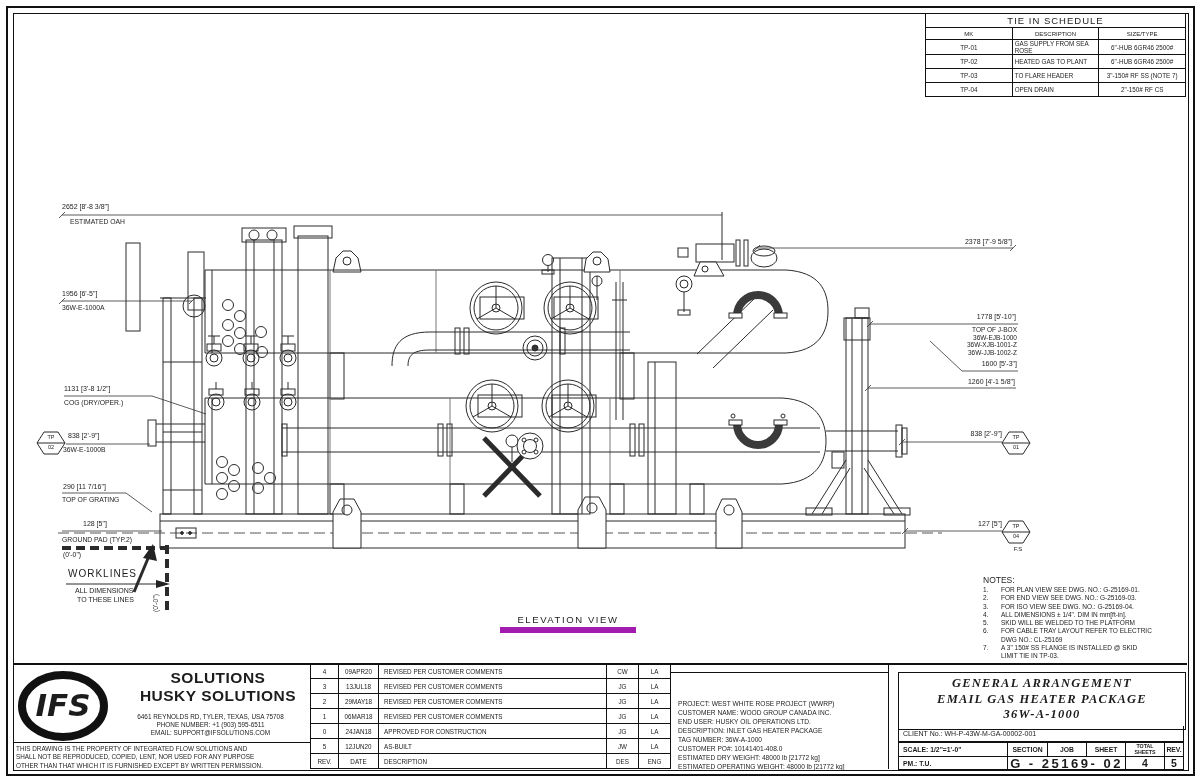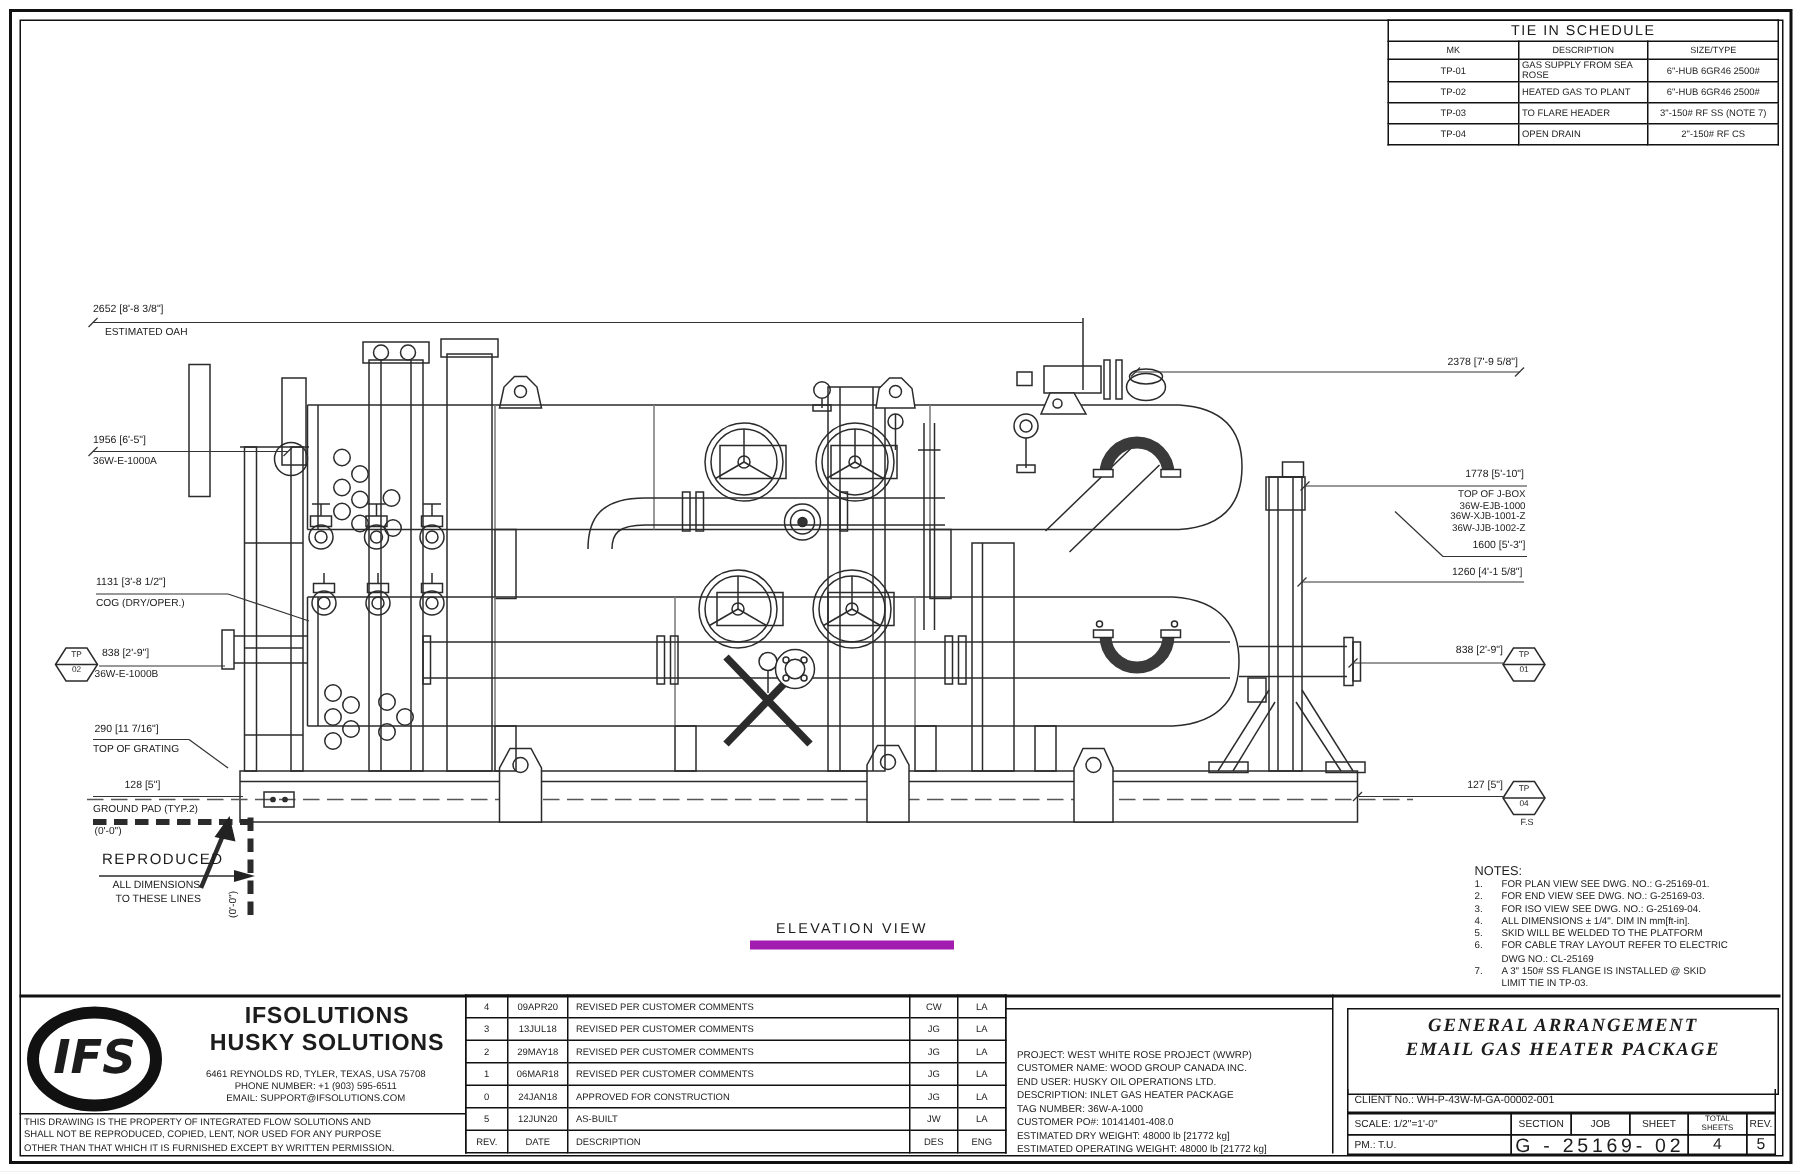--- a/index.html
+++ b/index.html
@@ -52,21 +52,21 @@
   .pr-top{position:absolute;left:0;top:9px;width:218px;border-top:1px solid #111;}
   .pr-lines{position:absolute;left:8px;top:36px;font-size:6.6px;line-height:9px;white-space:nowrap;}
   
   .titleblock{position:absolute;left:888px;top:663px;width:299px;height:106px;}
   .tb-box{position:absolute;left:10px;top:9px;width:286px;height:53px;border:1.2px solid #111;
           text-align:center;font-family:"Liberation Serif","DejaVu Serif",serif;
           font-style:italic;font-weight:bold;font-size:12.5px;line-height:15.5px;letter-spacing:1.2px;padding-top:3px;}
   .tb-client{position:absolute;left:10px;top:63px;width:286px;height:16px;border:1.2px solid #111;border-top:none;
              font-size:7px;line-height:16px;padding-left:4px;box-sizing:border-box;}
   .tb-cell{position:absolute;border:1px solid #111;box-sizing:border-box;font-size:6.8px;
-           display:flex;align-items:center;justify-content:center;text-align:center;overflow:hidden;}
+           display:flex;align-items:center;justify-content:center;text-align:center;overflow:hidden;font-weight:bold;}
   .tb-left{justify-content:flex-start;padding-left:4px;}
   .tb-num{font-size:13px;letter-spacing:2.5px;}
   .tb-mid{font-size:10.5px;}
   .tb-2l{font-size:5.3px;line-height:5.6px;}
 </style>
 </head>
 <body>
 
 <div class="sheet">
 
@@ -430,21 +430,21 @@
   <div class="tag-txt" style="left:37px;top:433px">
     <div style="line-height:9px">TP</div>
     <div style="line-height:10px">02</div>
   </div>
   <div class="txt" style="left:63px;top:483px">290 [11 7/16"]</div>
   <div class="txt dim-label" style="left:62px;top:496px">TOP OF GRATING</div>
   <div class="txt" style="left:83px;top:520px">128 [5"]</div>
   <div class="txt dim-label" style="left:62px;top:536px">GROUND PAD (TYP.2)</div>
   <div class="txt dim-label" style="left:63px;top:551px">(0'-0")</div>
 
-  <div class="txt" style="left:68px;top:570px;font-size:10px;letter-spacing:1px">REPRODUCED</div>
+  <div class="txt" style="left:68px;top:570px;font-size:10px;letter-spacing:1px">WORKLINES</div>
   <div class="txt" style="left:75px;top:587px">ALL DIMENSIONS</div>
   <div class="txt" style="left:77px;top:596px">TO THESE LINES</div>
   <div class="txt rot dim-label" style="left:152px;top:612px">(0'-0")</div>
 
   <div class="txt txt-r" style="right:188px;top:238px">2378 [7'-9 5/8"]</div>
   <div class="txt txt-r" style="right:184px;top:313px">1778 [5'-10"]</div>
   <div style="position:absolute;right:183px;top:326px;text-align:right;font-size:6.5px;line-height:7.7px">
     <div>TOP OF J-BOX</div>
     <div>36W-EJB-1000</div>
     <div>36W-XJB-1001-Z</div>
@@ -498,21 +498,21 @@
 
   <div class="viewlabel">ELEVATION VIEW</div>
 
   <div class="band-line"></div>
   <div class="vdiv" style="left:310px"></div>
   <div class="vdiv" style="left:670px"></div>
   <div class="vdiv" style="left:888px"></div>
 
   <div class="company">
     <div class="co-name">
-      <div>IFSOLUTIONS</div>
+      <div>SOLUTIONS</div>
       <div>HUSKY SOLUTIONS</div>
     </div>
     <div class="co-contact">
       <div>6461 REYNOLDS RD, TYLER, TEXAS, USA 75708</div>
       <div>PHONE NUMBER: +1 (903) 595-6511</div>
       <div>EMAIL: SUPPORT@IFSOLUTIONS.COM</div>
     </div>
     <div class="co-div"></div>
     <div class="co-disc">
       <div>THIS DRAWING IS THE PROPERTY OF INTEGRATED FLOW SOLUTIONS AND</div>
@@ -594,20 +594,21 @@
       <div>CUSTOMER PO#: 10141401-408.0</div>
       <div>ESTIMATED DRY WEIGHT: 48000 lb [21772 kg]</div>
       <div>ESTIMATED OPERATING WEIGHT: 48000 lb [21772 kg]</div>
     </div>
   </div>
 
   <div class="titleblock">
     <div class="tb-box">
       <div>GENERAL ARRANGEMENT</div>
       <div>EMAIL GAS HEATER PACKAGE</div>
+      <div>36W-A-1000</div>
     </div>
     <div class="tb-client">CLIENT No.: WH-P-43W-M-GA-00002-001</div>
 
     <div class="tb-cell tb-left" style="left:10px;top:79px;width:110px;height:15px">SCALE: 1/2"=1'-0"</div>
     <div class="tb-cell" style="left:119px;top:79px;width:41px;height:15px">SECTION</div>
     <div class="tb-cell" style="left:159px;top:79px;width:40px;height:15px">JOB</div>
     <div class="tb-cell" style="left:198px;top:79px;width:40px;height:15px">SHEET</div>
     <div class="tb-cell tb-2l" style="left:237px;top:79px;width:40px;height:15px;flex-direction:column">
       <div>TOTAL</div>
       <div style="border-bottom:none">SHEETS</div>

